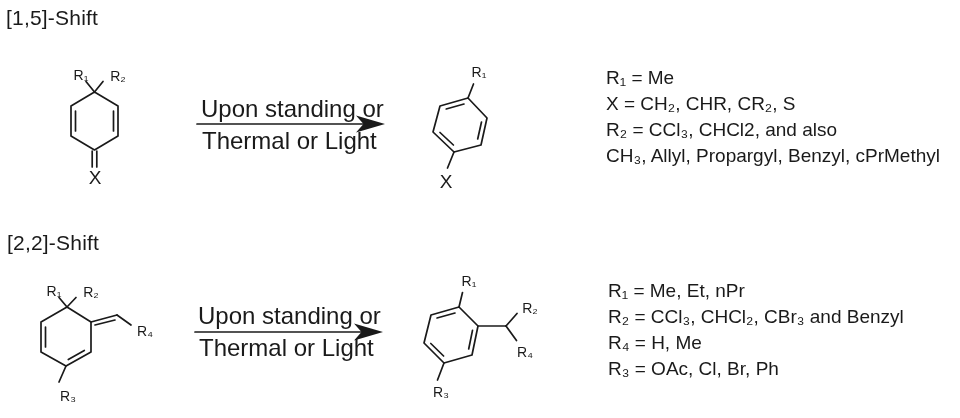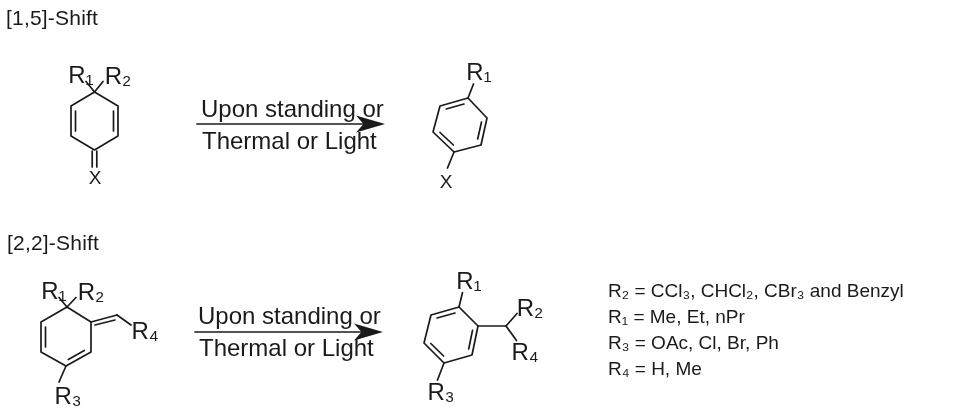--- a/index.html
+++ b/index.html
@@ -11,21 +11,21 @@
     color: #1a1a1a;
     overflow: hidden;
   }
   .abs { position: absolute; white-space: nowrap; }
   .title { font-size: 21px; line-height: 22px; letter-spacing: 0.2px; }
   .arrow-label { font-size: 24px; line-height: 19px; }
   .cond-line { font-size: 19px; line-height: 26px; }
   .lbl {
     position: absolute;
     transform: translate(-50%, -50%);
-    font-size: 24px; line-height: 18px;
+    font-size: 14px; line-height: 18px;
     white-space: nowrap;
   }
   .xlbl { font-size: 19px; }
   svg.bonds { position: absolute; left: 0; top: 0; }
   svg .bond {
     stroke: #1a1a1a; stroke-width: 1.7;
     fill: none; stroke-linecap: round; stroke-linejoin: round;
   }
   svg .head { fill: #1a1a1a; stroke: none; }
 </style>
@@ -108,21 +108,27 @@
   <div class="lbl" style="left:54px; top:291px;">R₁</div>
   <div class="lbl" style="left:91px; top:292px;">R₂</div>
   <div class="lbl" style="left:145px; top:331px;">R₄</div>
   <div class="lbl" style="left:68px; top:396px;">R₃</div>
 
   <div class="lbl" style="left:469px; top:281px;">R₁</div>
   <div class="lbl" style="left:530px; top:308px;">R₂</div>
   <div class="lbl" style="left:525px; top:352px;">R₄</div>
   <div class="lbl" style="left:441px; top:392px;">R₃</div>
 
+  <div class="abs" style="left:606px; top:65px;">
+    <div class="cond-line">R₁ = Me</div>
+    <div class="cond-line">X = CH₂, CHR, CR₂, S</div>
+    <div class="cond-line">R₂ = CCl₃, CHCl2, and also</div>
+    <div class="cond-line">CH₃, Allyl, Propargyl, Benzyl, cPrMethyl</div>
+  </div>
 
   <div class="abs" style="left:608px; top:278px;">
+    <div class="cond-line">R₁ = Me, Et, nPr</div>
     <div class="cond-line">R₂ = CCl₃, CHCl₂, CBr₃ and Benzyl</div>
-    <div class="cond-line">R₁ = Me, Et, nPr</div>
+    <div class="cond-line">R₄ = H, Me</div>
     <div class="cond-line">R₃ = OAc, Cl, Br, Ph</div>
-    <div class="cond-line">R₄ = H, Me</div>
   </div>
 
 </div>
 
 </body></html>

